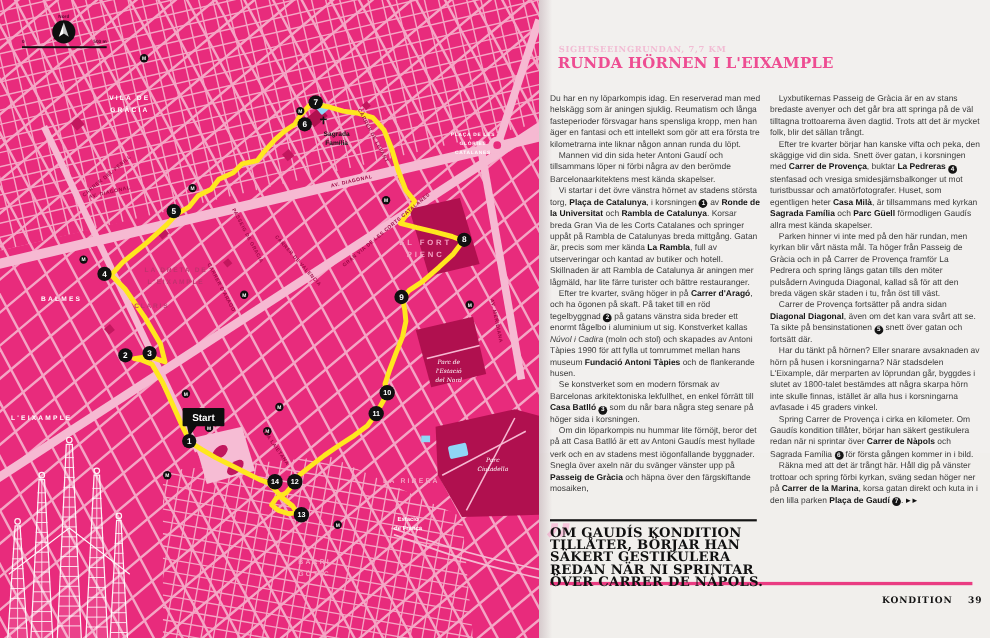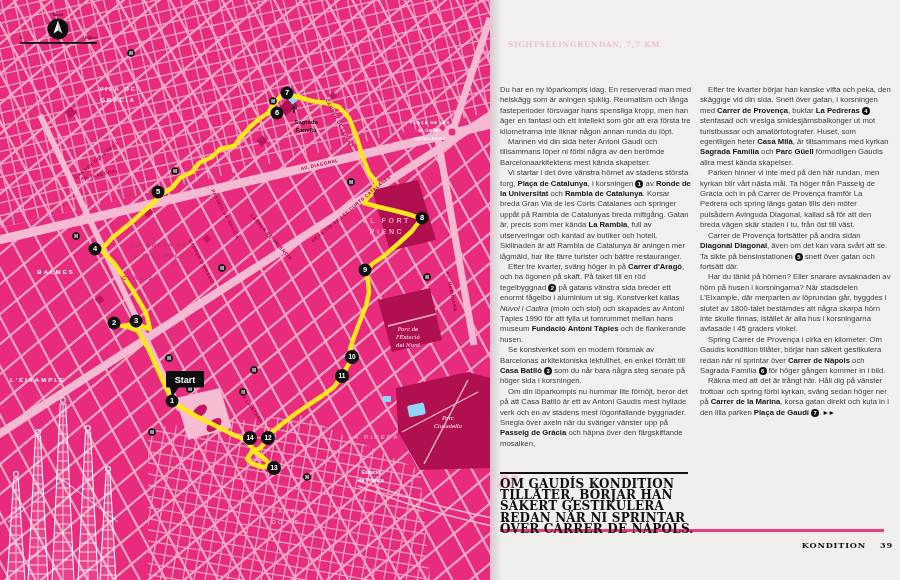--- a/index.html
+++ b/index.html
@@ -1206,36 +1206,38 @@
         <text x="448" y="428" text-anchor="middle" font-size="5.4" font-weight="normal" fill="#ffffff" letter-spacing="0" font-family="&quot;DejaVu Serif&quot;,serif" font-style="italic">Ciutadella</text>
         <text x="371" y="474" text-anchor="middle" font-size="5.4" font-weight="bold" fill="#ffffff" letter-spacing="0" font-family="&quot;Liberation Sans&quot;,sans-serif">Estació</text>
         <text x="371" y="482" text-anchor="middle" font-size="5.4" font-weight="bold" fill="#ffffff" letter-spacing="0" font-family="&quot;Liberation Sans&quot;,sans-serif">de França</text>
         <text x="306" y="124" text-anchor="middle" font-size="6" font-weight="bold" fill="#151515" letter-spacing="0" font-family="&quot;Liberation Sans&quot;,sans-serif">Sagrada</text>
         <text x="306" y="132" text-anchor="middle" font-size="6" font-weight="bold" fill="#151515" letter-spacing="0" font-family="&quot;Liberation Sans&quot;,sans-serif">Família</text>
       </svg>
   </div>
 
   <div class="page-right">
     <div class="kicker">SIGHTSEEINGRUNDAN, 7,7 KM</div>
+    <h1 class="title">RUNDA HÖRNEN I L'EIXAMPLE</h1>
 
     <div class="columns">
       <div class="col" id="col1">
           <p><span>Du har en ny löparkompis idag. En reserverad man med helskägg som är aningen sjuklig. Reumatism och långa fasteperioder försvagar hans spensliga kropp, men han äger en fantasi och ett intellekt som gör att era första tre kilometrarna inte liknar någon annan runda du löpt.</span></p>
           <p class="ind"><span>Mannen vid din sida heter Antoni Gaudí och tillsammans löper ni förbi några av den berömde Barcelonaarkitektens mest kända skapelser.</span></p>
           <p class="ind"><span>Vi startar i det övre vänstra hörnet av stadens största torg, </span><b>Plaça de Catalunya</b><span>, i korsningen </span><span class="badge">1</span><span> av </span><b>Ronde de la Universitat</b><span> och </span><b>Rambla de Catalunya</b><span>. Korsar breda Gran Via de les Corts Catalanes och springer uppåt på Rambla de Catalunyas breda mittgång. Gatan är, precis som mer kända </span><b>La Rambla</b><span>, full av utserveringar och kantad av butiker och hotell. Skillnaden är att Rambla de Catalunya är aningen mer lågmäld, har lite färre turister och bättre restauranger.</span></p>
           <p class="ind"><span>Efter tre kvarter, sväng höger in på </span><b>Carrer d'Aragó</b><span>, och ha ögonen på skaft. På taket till en röd tegelbyggnad </span><span class="badge">2</span><span> på gatans vänstra sida breder ett enormt fågelbo i aluminium ut sig. Konstverket kallas </span><span style="font-style: italic;">Núvol i Cadira</span><span> (moln och stol) och skapades av Antoni Tàpies 1990 för att fylla ut tomrummet mellan hans museum </span><b>Fundació Antoni Tàpies</b><span> och de flankerande husen.</span></p>
           <p class="ind"><span>Se konstverket som en modern försmak av Barcelonas arkitektoniska lekfullhet, en enkel förrätt till </span><b>Casa Batlló</b><span> </span><span class="badge">3</span><span> som du når bara några steg senare på höger sida i korsningen.</span></p>
           <p class="ind"><span>Om din löparkompis nu hummar lite förnöjt, beror det på att Casa Batlló är ett av Antoni Gaudís mest hyllade verk och en av stadens mest iögonfallande byggnader. Snegla över axeln när du svänger vänster upp på </span><b>Passeig de Gràcia</b><span> och häpna över den färgskiftande mosaiken,</span></p>
         </div>
       <div class="col" id="col2">
+          <p class="ind"><span>Lyxbutikernas Passeig de Gràcia är en av stans bredaste avenyer och det går bra att springa på de väl tilltagna trottoarerna även dagtid. Trots att det är mycket folk, blir det sällan trångt.</span></p>
           <p class="ind"><span>Efter tre kvarter börjar han kanske vifta och peka, den skäggige vid din sida. Snett över gatan, i korsningen med </span><b>Carrer de Provença</b><span>, buktar </span><b>La Pedreras</b><span> </span><span class="badge">4</span><span> stenfasad och vresiga smidesjärnsbalkonger ut mot turistbussar och amatörfotografer. Huset, som egentligen heter </span><b>Casa Milà</b><span>, är tillsammans med kyrkan </span><b>Sagrada Família</b><span> och </span><b>Parc Güell</b><span> förmodligen Gaudís allra mest kända skapelser.</span></p>
           <p class="ind"><span>Parken hinner vi inte med på den här rundan, men kyrkan blir vårt nästa mål. Ta höger från Passeig de Gràcia och in på Carrer de Provença framför La Pedrera och spring längs gatan tills den möter pulsådern Avinguda Diagonal, kallad så för att den breda vägen skär staden i tu, från öst till väst.</span></p>
           <p class="ind"><span>Carrer de Provença fortsätter på andra sidan </span><b>Diagonal Diagonal</b><span>, även om det kan vara svårt att se. Ta sikte på bensinstationen </span><span class="badge">5</span><span> snett över gatan och fortsätt där.</span></p>
           <p class="ind"><span>Har du tänkt på hörnen? Eller snarare avsaknaden av hörn på husen i korsningarna? När stadsdelen L'Eixample, där merparten av löprundan går, byggdes i slutet av 1800-talet bestämdes att några skarpa hörn inte skulle finnas, istället är alla hus i korsningarna avfasade i 45 graders vinkel.</span></p>
-          <p class="ind"><span>Spring Carrer de Provença i cirka en kilometer. Om Gaudís kondition tillåter, börjar han säkert gestikulera redan när ni sprintar över </span><b>Carrer de Nàpols</b><span> och Sagrada Família </span><span class="badge">6</span><span> för höger gången kommer in i bild.</span></p>
+          <p class="ind"><span>Spring Carrer de Provença i cirka en kilometer. Om Gaudís kondition tillåter, börjar han säkert gestikulera redan när ni sprintar över </span><b>Carrer de Nàpols</b><span> och Sagrada Família </span><span class="badge">6</span><span> för första gången kommer in i bild.</span></p>
           <p class="ind"><span>Räkna med att det är trångt här. Håll dig på vänster trottoar och spring förbi kyrkan, sväng sedan höger ner på </span><b>Carrer de la Marina</b><span>, korsa gatan direkt och kuta in i den lilla parken </span><b>Plaça de Gaudí</b><span> </span><span class="badge">7</span><span>.</span><span class="arrows"> ►►</span></p>
         </div>
     </div>
 
     <div class="pullquote">
       <div class="pq-rule"></div>
       <div class="pq-quote">”</div>
       <div class="pq-text">OM GAUDÍS KONDITION TILLÅTER, BÖRJAR HAN SÄKERT GESTIKULERA REDAN NÄR NI SPRINTAR ÖVER CARRER DE NÀPOLS.</div>
     </div>
 

